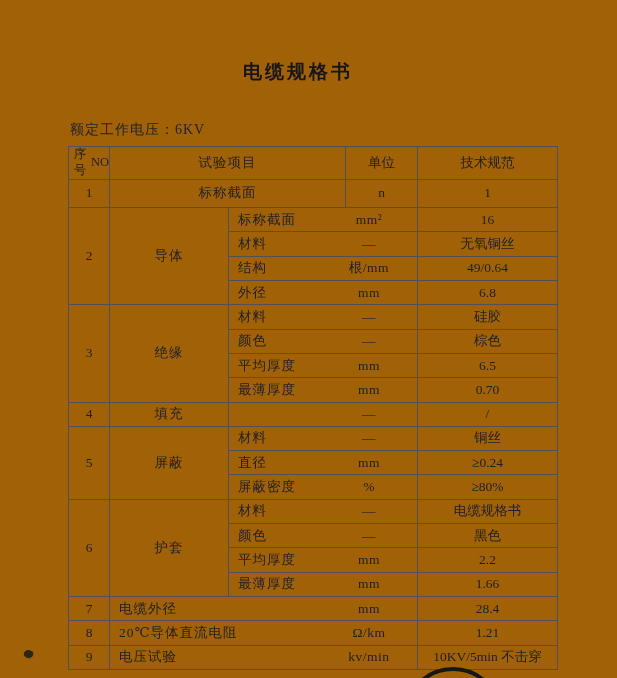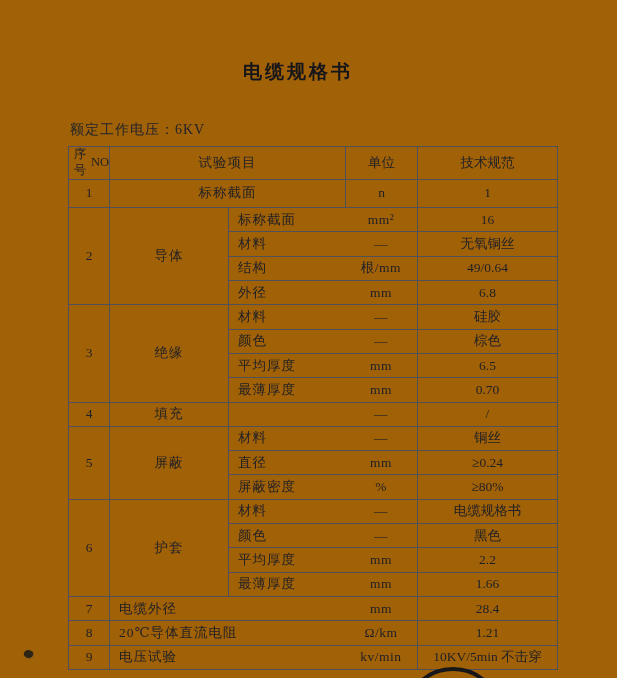--- a/index.html
+++ b/index.html
@@ -48,21 +48,21 @@
   tr.dr{height:24px;}
   td.c{text-align:center;}
   td.lbl{text-align:center;padding-left:9px;letter-spacing:1px;}
   td.subcell{position:relative;}
   .sl{
     display:inline-block;
     padding-left:9px;
     letter-spacing:1px;
   }
   .uz{
-    position:absolute;right:0;top:0;bottom:0;width:72px;
+    position:absolute;right:12px;top:0;bottom:0;width:72px;
     display:flex;align-items:center;justify-content:center;
     letter-spacing:0.5px;
   }
   .no-hdr{
     display:flex;align-items:center;justify-content:center;
     font-size:12.5px;line-height:1.25;
   }
   #stamp-arc{
     position:absolute;
     left:403px;top:667px;

